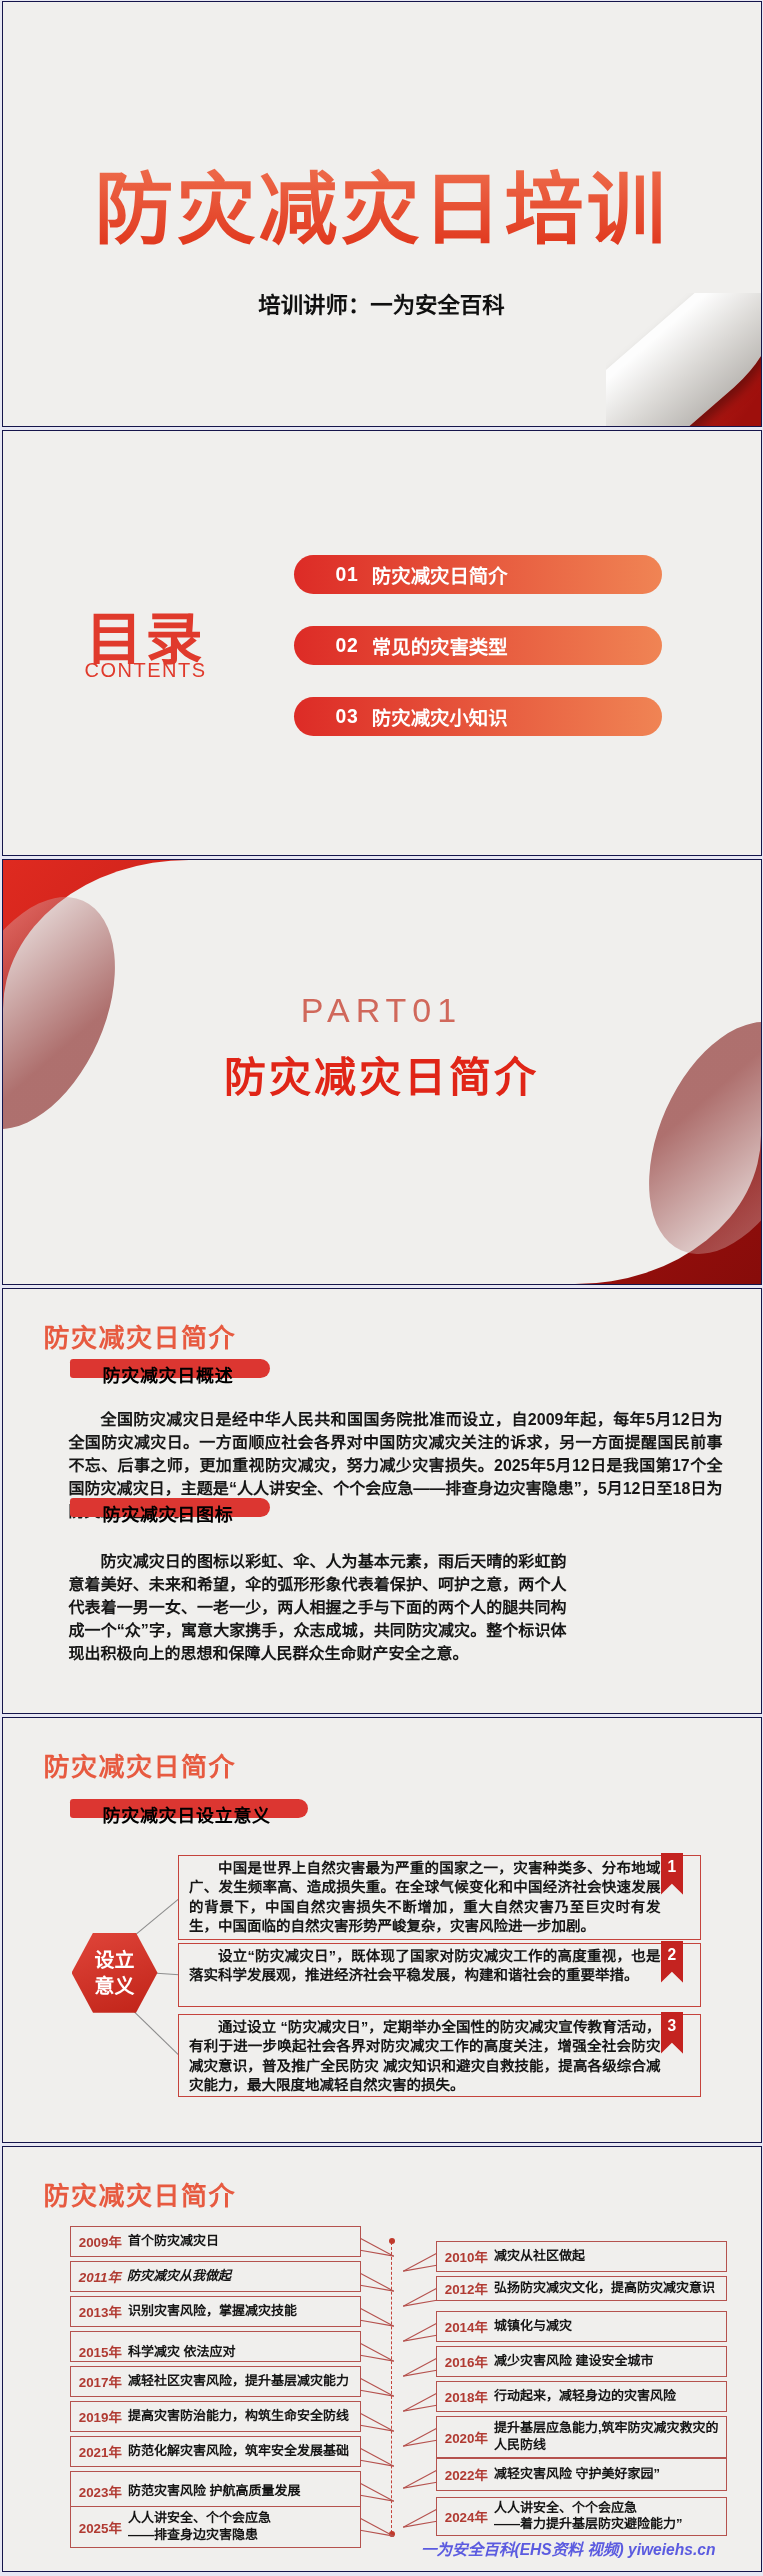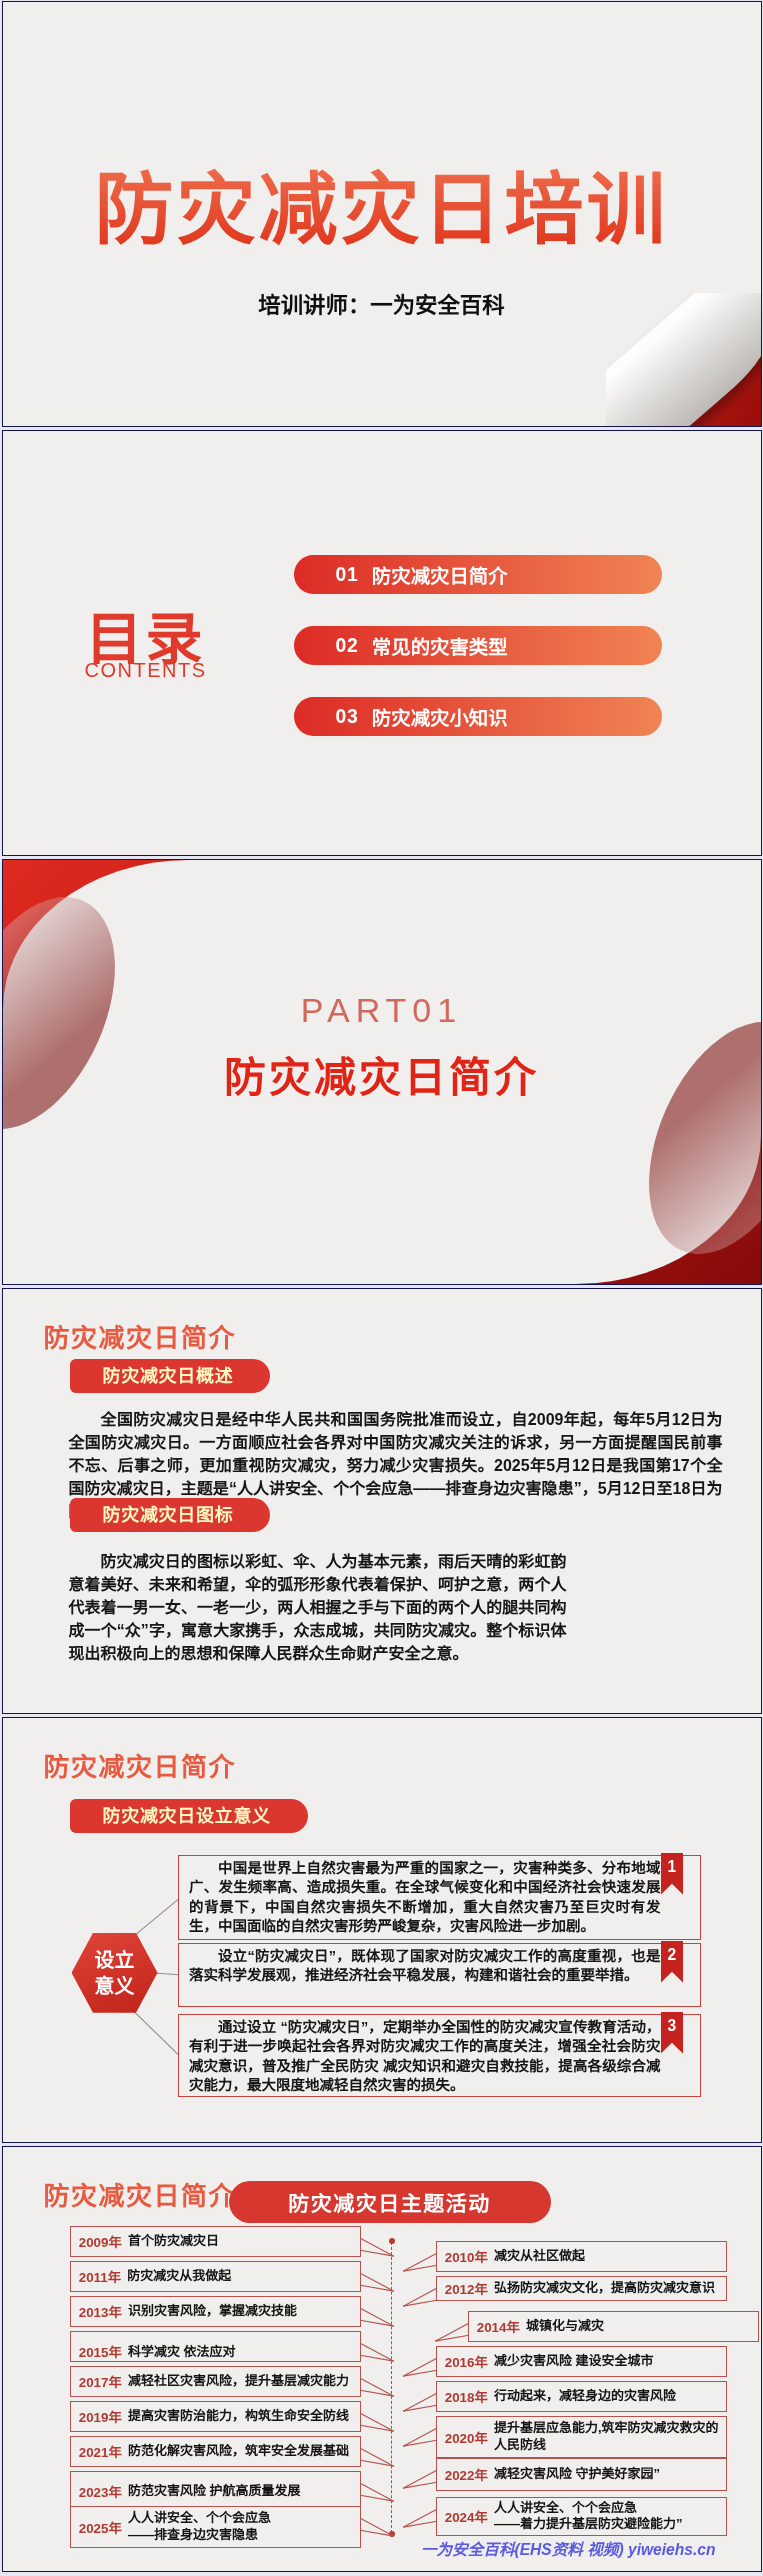--- a/index.html
+++ b/index.html
@@ -67,23 +67,23 @@
   .s3-shadow-br{position:absolute;right:-15px;bottom:-30px;width:194px;height:313px;
     background:radial-gradient(closest-side,rgba(0,0,0,.18),rgba(0,0,0,0) 70%);
     border-radius:50%;transform:rotate(30deg);}
   .s3-part{position:absolute;top:131px;left:0;width:100%;text-align:center;
     font-size:34px;font-weight:500;letter-spacing:6px;color:#D0685B;}
   .s3-title{position:absolute;top:183px;left:0;width:100%;text-align:center;
     font-size:42px;font-weight:900;letter-spacing:3px;color:#E02517;}
   
   .hdr{position:absolute;top:28px;left:41px;
     font-size:26px;font-weight:900;letter-spacing:1.5px;color:#E75A40;}
-  .badge{position:absolute;left:67px;height:34px;line-height:35px;
+  .badge{position:absolute;left:67px;height:19px;line-height:35px;
     background:#DC3631;border-radius:6px 18px 18px 6px;
-    color:#fef9c3;font-size:18px;font-weight:800;letter-spacing:0.7px;
+    color:#000000;font-size:18px;font-weight:800;letter-spacing:0.7px;
     padding:0 37px 0 33px;}
   
   .s4-badge1{top:70px}.s4-badge2{top:209px}
   .para{position:absolute;left:66px;
     font-size:16px;line-height:23px;font-weight:700;color:#161616;
     text-align:justify;text-indent:2em;}
   .s4-para1{top:119px;width:654px;}
   .s4-para2{top:261px;width:498px;}
   
   .s5-badge{top:81px}
@@ -201,34 +201,33 @@
       <span class="ribbon">2</span>
     </div>
     <div class="mbox mbox-3">
       <span>通过设立 “防灾减灾日”，定期举办全国性的防灾减灾宣传教育活动，有利于进一步唤起社会各界对防灾减灾工作的高度关注，增强全社会防灾减灾意识，普及推广全民防灾 减灾知识和避灾自救技能，提高各级综合减灾能力，最大限度地减轻自然灾害的损失。</span>
       <span class="ribbon">3</span>
     </div>
   </section>
 
   <section class="slide" id="timeline-slide">
     <div class="hdr">防灾减灾日简介</div>
-    <div class="s6-pill">防灾减灾日主题活动</div>
     <div class="s6-dash"></div>
     <div class="s6-dot s6-dot-top"></div>
     <div class="s6-dot s6-dot-bottom"></div>
     <div id="timeline-boxes">
         <div class="tl-box tl-l" style="top: 79px; height: 31px;">
           <span class="tl-year">2009年</span>
           <span class="tl-theme">首个防灾减灾日</span>
           <svg viewBox="0 0 45 30" width="34" height="22.4" class="tail tail-l">
             <line x1="0" y1="3" x2="45" y2="27"></line>
             <line x1="0" y1="19" x2="45" y2="27"></line>
           </svg>
         </div>
-        <div class="tl-box tl-l" style="top: 114px; height: 31px;">
+        <div class="tl-box tl-l" style="top: 114px; height: 31px; font-style: italic;">
           <span class="tl-year">2011年</span>
           <span class="tl-theme">防灾减灾从我做起</span>
           <svg viewBox="0 0 45 30" width="34" height="22.4" class="tail tail-l">
             <line x1="0" y1="3" x2="45" y2="27"></line>
             <line x1="0" y1="19" x2="45" y2="27"></line>
           </svg>
         </div>
         <div class="tl-box tl-l" style="top: 149px; height: 31px;">
           <span class="tl-year">2013年</span>
           <span class="tl-theme">识别灾害风险，掌握减灾技能</span>
@@ -295,21 +294,21 @@
           </svg>
         </div>
         <div class="tl-box tl-r" style="top: 129px; height: 25px;">
           <span class="tl-year">2012年</span>
           <span class="tl-theme">弘扬防灾减灾文化，提高防灾减灾意识</span>
           <svg viewBox="0 0 45 30" width="34" height="22.4" class="tail tail-r">
             <line x1="45" y1="3" x2="0" y2="27"></line>
             <line x1="45" y1="19" x2="0" y2="27"></line>
           </svg>
         </div>
-        <div class="tl-box tl-r" style="top: 164px; height: 31px; margin-left: 32px;">
+        <div class="tl-box tl-r" style="top: 164px; height: 31px;">
           <span class="tl-year">2014年</span>
           <span class="tl-theme">城镇化与减灾</span>
           <svg viewBox="0 0 45 30" width="34" height="22.4" class="tail tail-r">
             <line x1="45" y1="3" x2="0" y2="27"></line>
             <line x1="45" y1="19" x2="0" y2="27"></line>
           </svg>
         </div>
         <div class="tl-box tl-r" style="top: 199px; height: 31px;">
           <span class="tl-year">2016年</span>
           <span class="tl-theme">减少灾害风险 建设安全城市</span>

